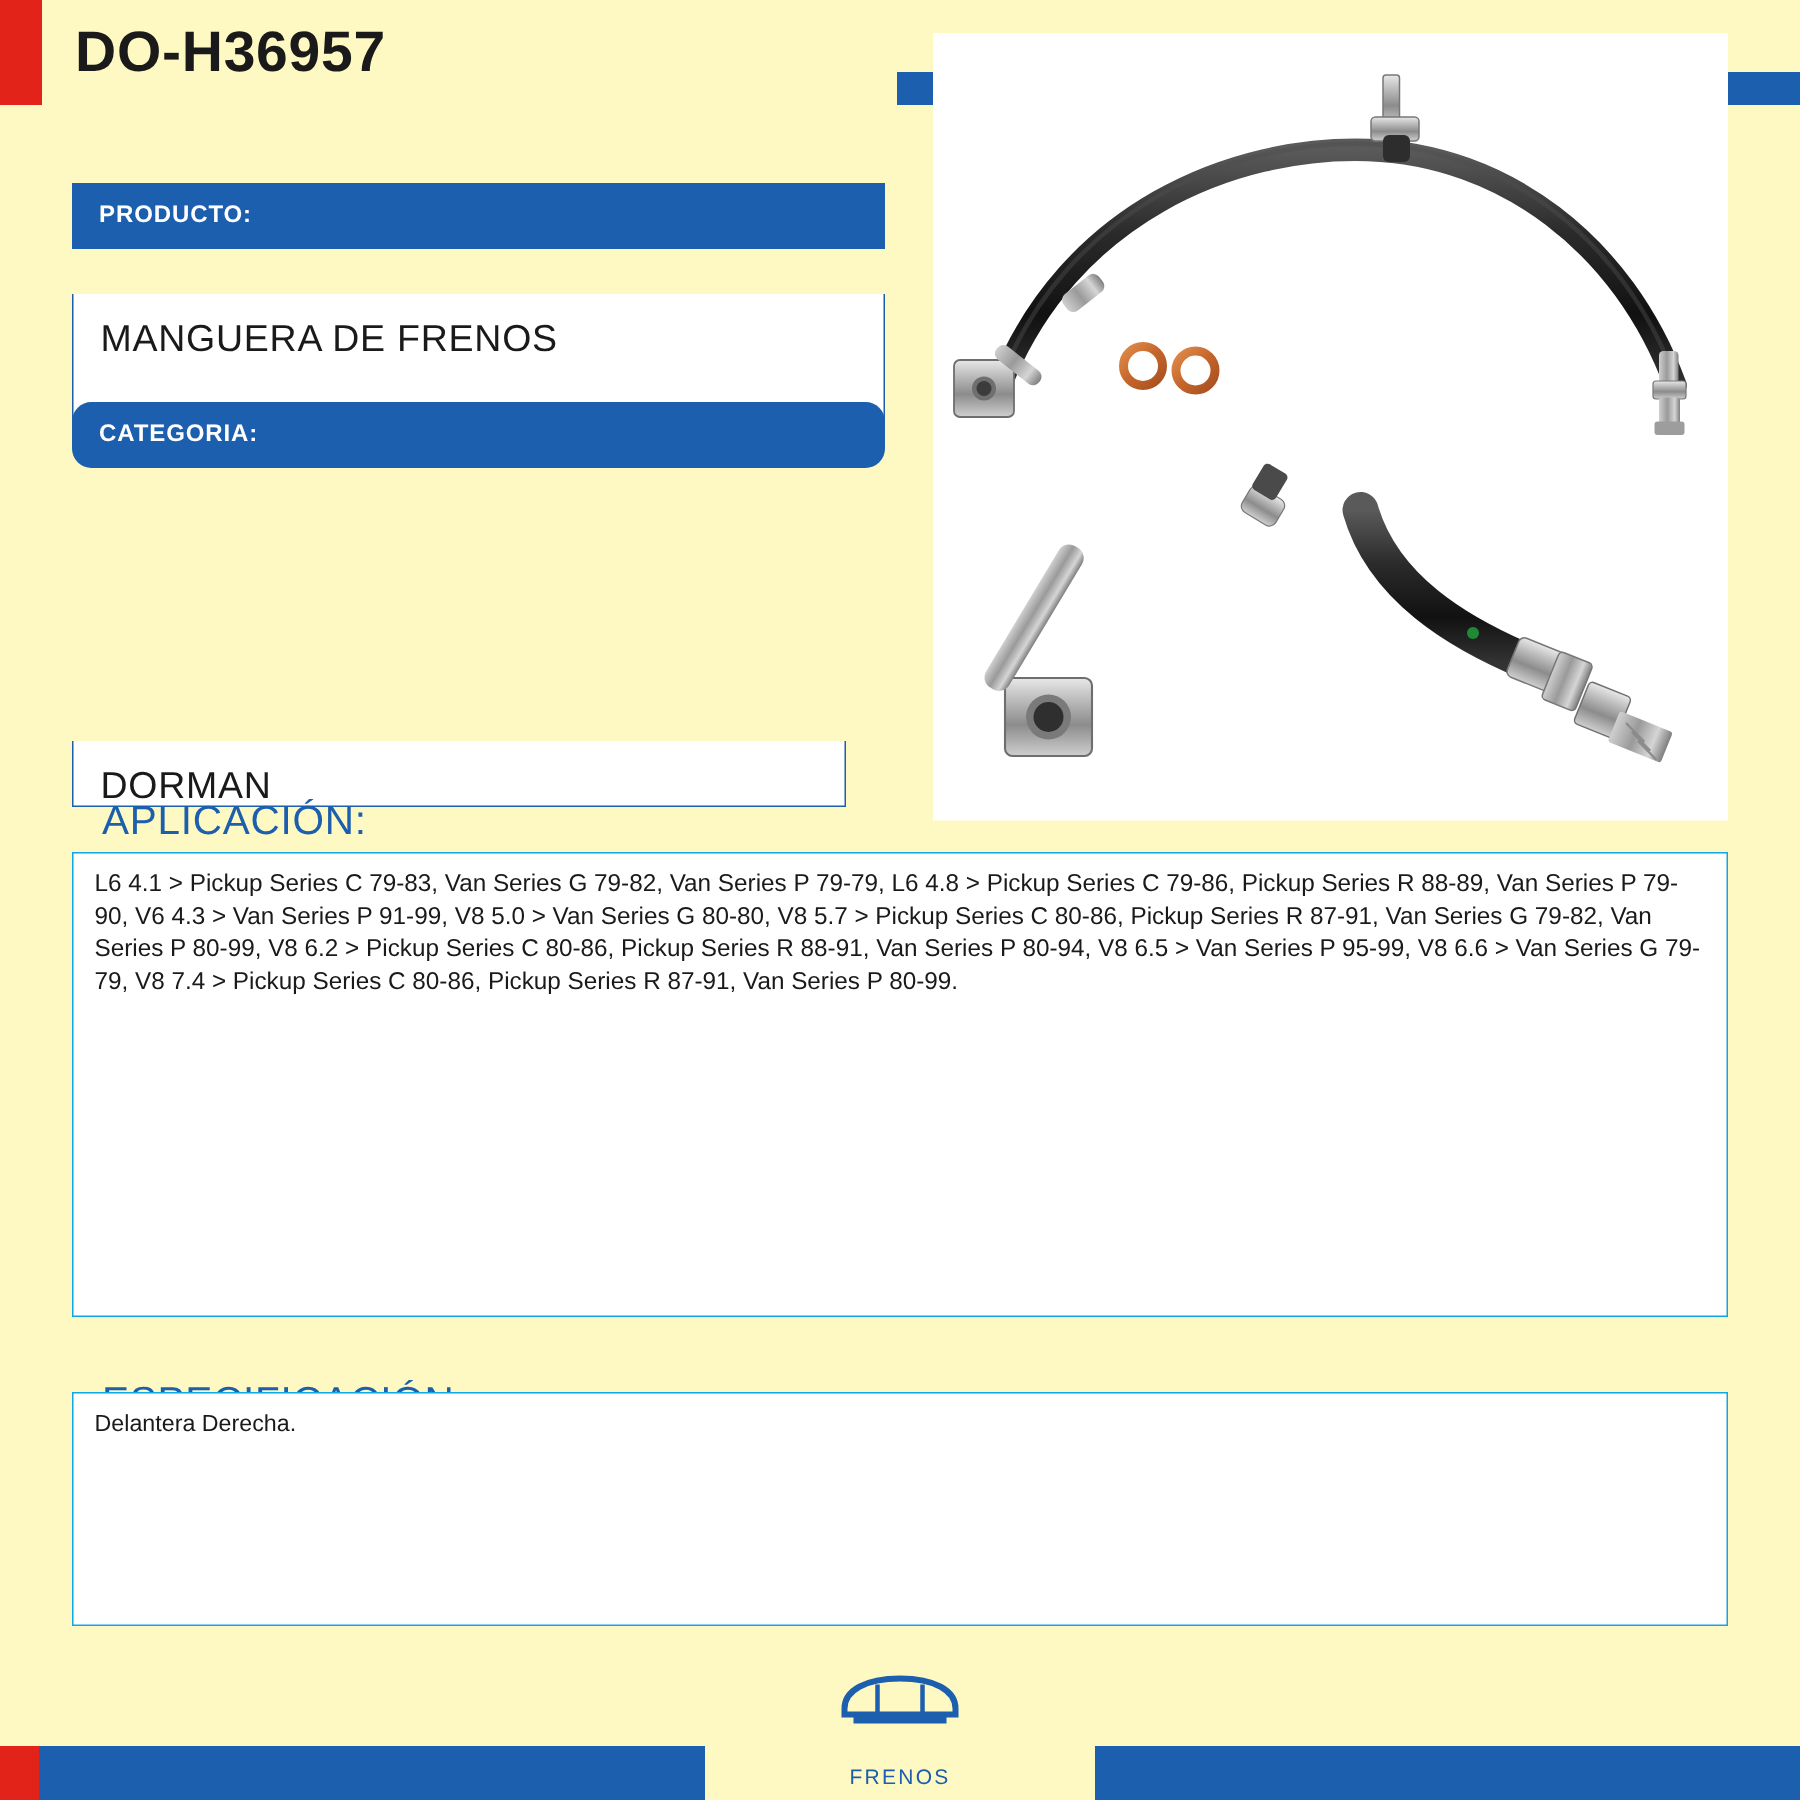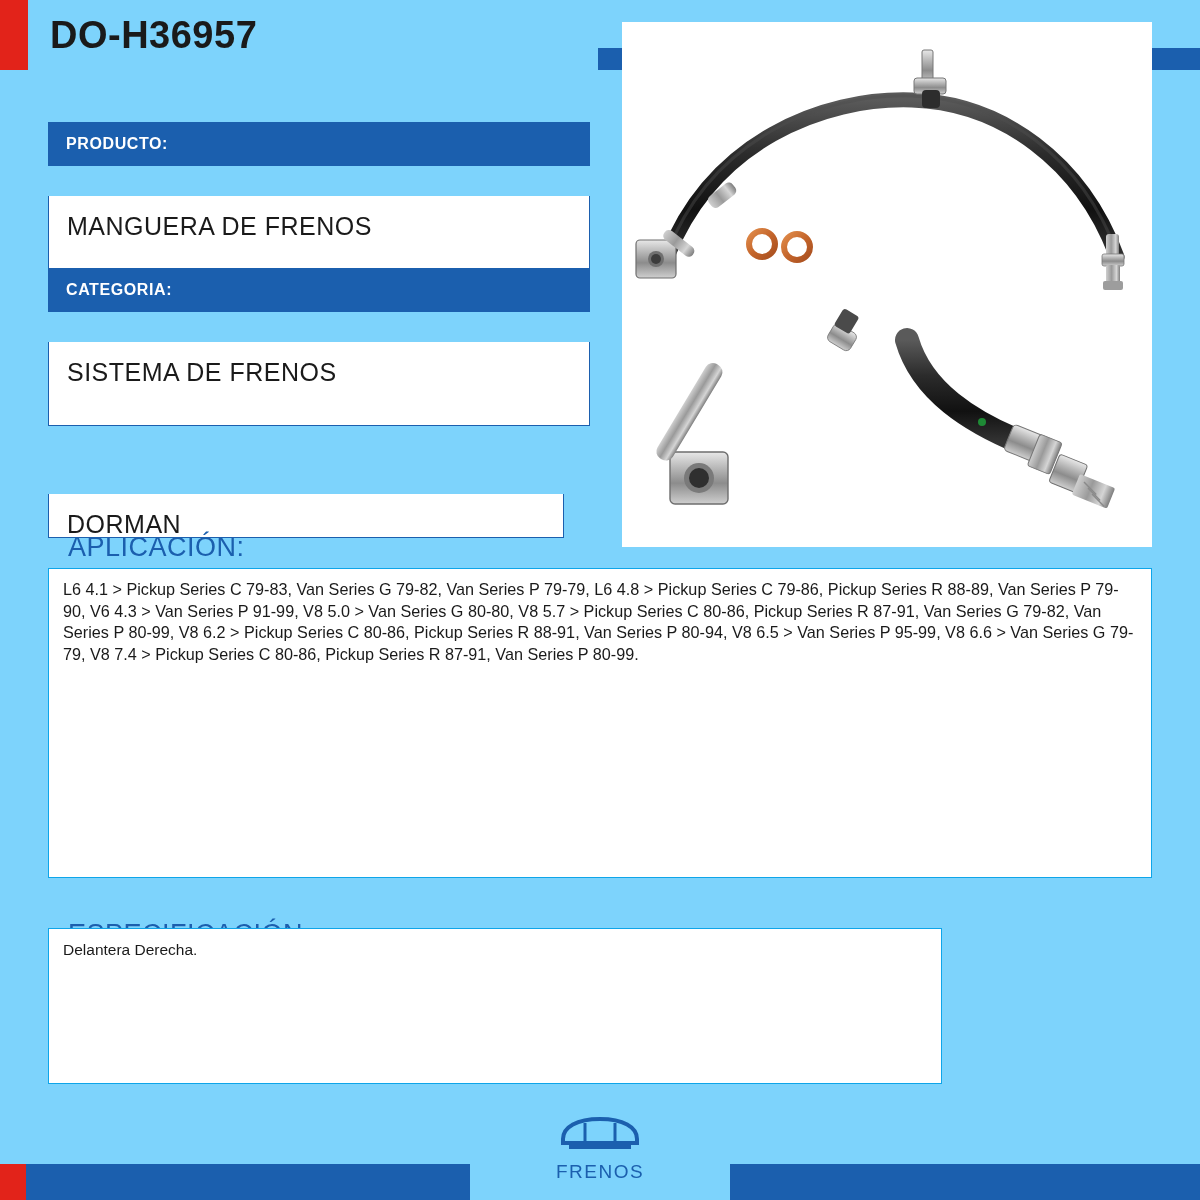--- a/index.html
+++ b/index.html
@@ -5,21 +5,21 @@
   * { box-sizing: border-box; }
   html, body {
     margin: 0; padding: 0;
     width: 1200px; height: 1200px;
     background: #ffffff;
     font-family: "Liberation Sans", sans-serif;
   }
   .page {
     position: relative;
     width: 1200px; height: 1200px;
-    background: #7dd3fc;
+    background: #fef9c3;
     overflow: hidden;
   }
 
   
   .header {
     position: absolute;
     top: 0; left: 0;
     width: 1200px; height: 70px;
   }
   .header-red {
@@ -65,21 +65,21 @@
     font-size: 25px;
     letter-spacing: 0.5px;
     padding: 16px 0 0 18px;
     margin-top: 40px;
   }
 
   
   #producto-label { left: 48px; top: 112px; width: 542px; }
   #producto-value { left: 48px; top: 156px; width: 542px; height: 88px; }
   
-  #categoria-label { left: 48px; top: 258px; width: 542px; }
+  #categoria-label { left: 48px; top: 258px; width: 542px; border-radius: 13px; }
   #categoria-value { left: 48px; top: 302px; width: 542px; height: 84px; }
   
   #marca-label { left: 48px; top: 410px; width: 542px; }
   #marca-value { left: 48px; top: 454px; width: 516px; height: 44px; }
 
   
   .section-heading {
     position: absolute;
     color: #1b5fae;
     font-size: 27px;
@@ -100,21 +100,21 @@
     padding: 10px 14px;
   }
   #aplicacion-text {
     font-size: 16.2px;
     color: #1a1a1a;
     line-height: 21.5px;
     text-align: left;
   }
   #especificacion-box {
     left: 48px; top: 928px;
-    width: 894px; height: 156px;
+    width: 1104px; height: 156px;
     padding: 10px 14px;
   }
   #especificacion-text {
     font-size: 15.5px;
     color: #1a1a1a;
     line-height: 21px;
   }
 
   
   .image-panel {
@@ -147,42 +147,41 @@
   .footer-center {
     position: absolute;
     left: 470px; bottom: 0;
     width: 260px; height: 95px;
     text-align: center;
   }
   .footer-icon {
     margin-top: 8px;
   }
   .footer-label {
-    font-size: 19px;
+    font-size: 14px;
     color: #1b5fae;
     letter-spacing: 1.5px;
-    margin-top: 2px;
+    margin-top: 16px;
   }
 </style>
 </head>
 <body>
 
 <div class="page">
 
   <div class="header">
     <div class="header-red"></div>
     <div class="header-title">DO-H36957</div>
     <div class="header-bar-blue"></div>
   </div>
 
   <div class="label-bar" id="producto-label">PRODUCTO:</div>
   <div class="value-box" id="producto-value">MANGUERA DE FRENOS</div>
 
   <div class="label-bar" id="categoria-label">CATEGORIA:</div>
-  <div class="value-box" id="categoria-value">SISTEMA DE FRENOS</div>
 
   <div class="value-box" id="marca-value">DORMAN</div>
 
   <div class="section-heading" id="aplicacion-heading">APLICACIÓN:</div>
   <div class="section-box" id="aplicacion-box">
     <div id="aplicacion-text">L6 4.1 &gt; Pickup Series C 79-83, Van Series G 79-82, Van Series P 79-79, L6 4.8 &gt; Pickup Series C 79-86, Pickup Series R 88-89, Van Series P 79-90, V6 4.3 &gt; Van Series P 91-99, V8 5.0 &gt; Van Series G 80-80, V8 5.7 &gt; Pickup Series C 80-86, Pickup Series R 87-91, Van Series G 79-82, Van Series P 80-99, V8 6.2 &gt; Pickup Series C 80-86, Pickup Series R 88-91, Van Series P 80-94, V8 6.5 &gt; Van Series P 95-99, V8 6.6 &gt; Van Series G 79-79, V8 7.4 &gt; Pickup Series C 80-86, Pickup Series R 87-91, Van Series P 80-99.</div>
   </div>
 
   <div class="section-heading" id="especificacion-heading">ESPECIFICACIÓN:</div>
   <div class="section-box" id="especificacion-box">

